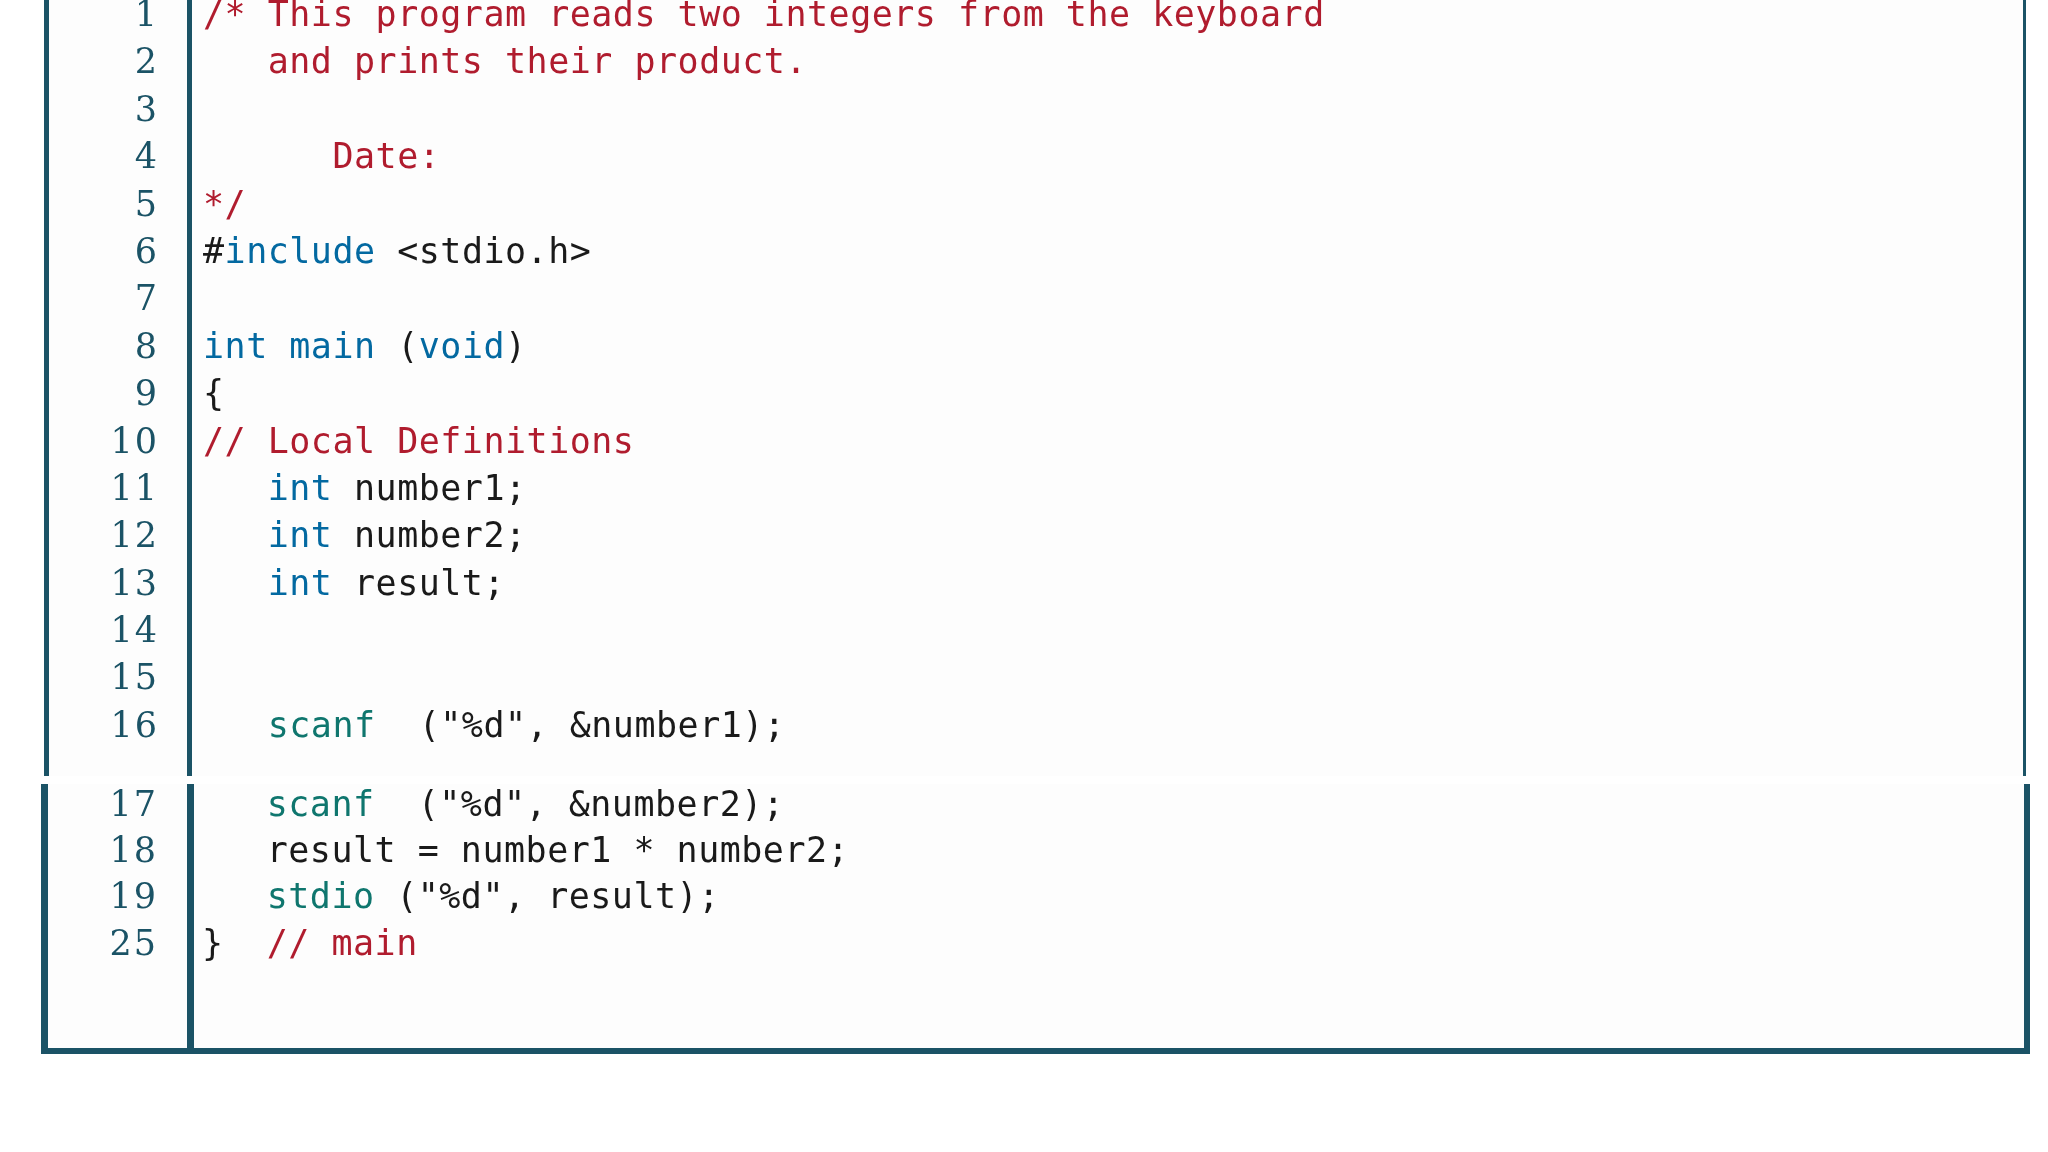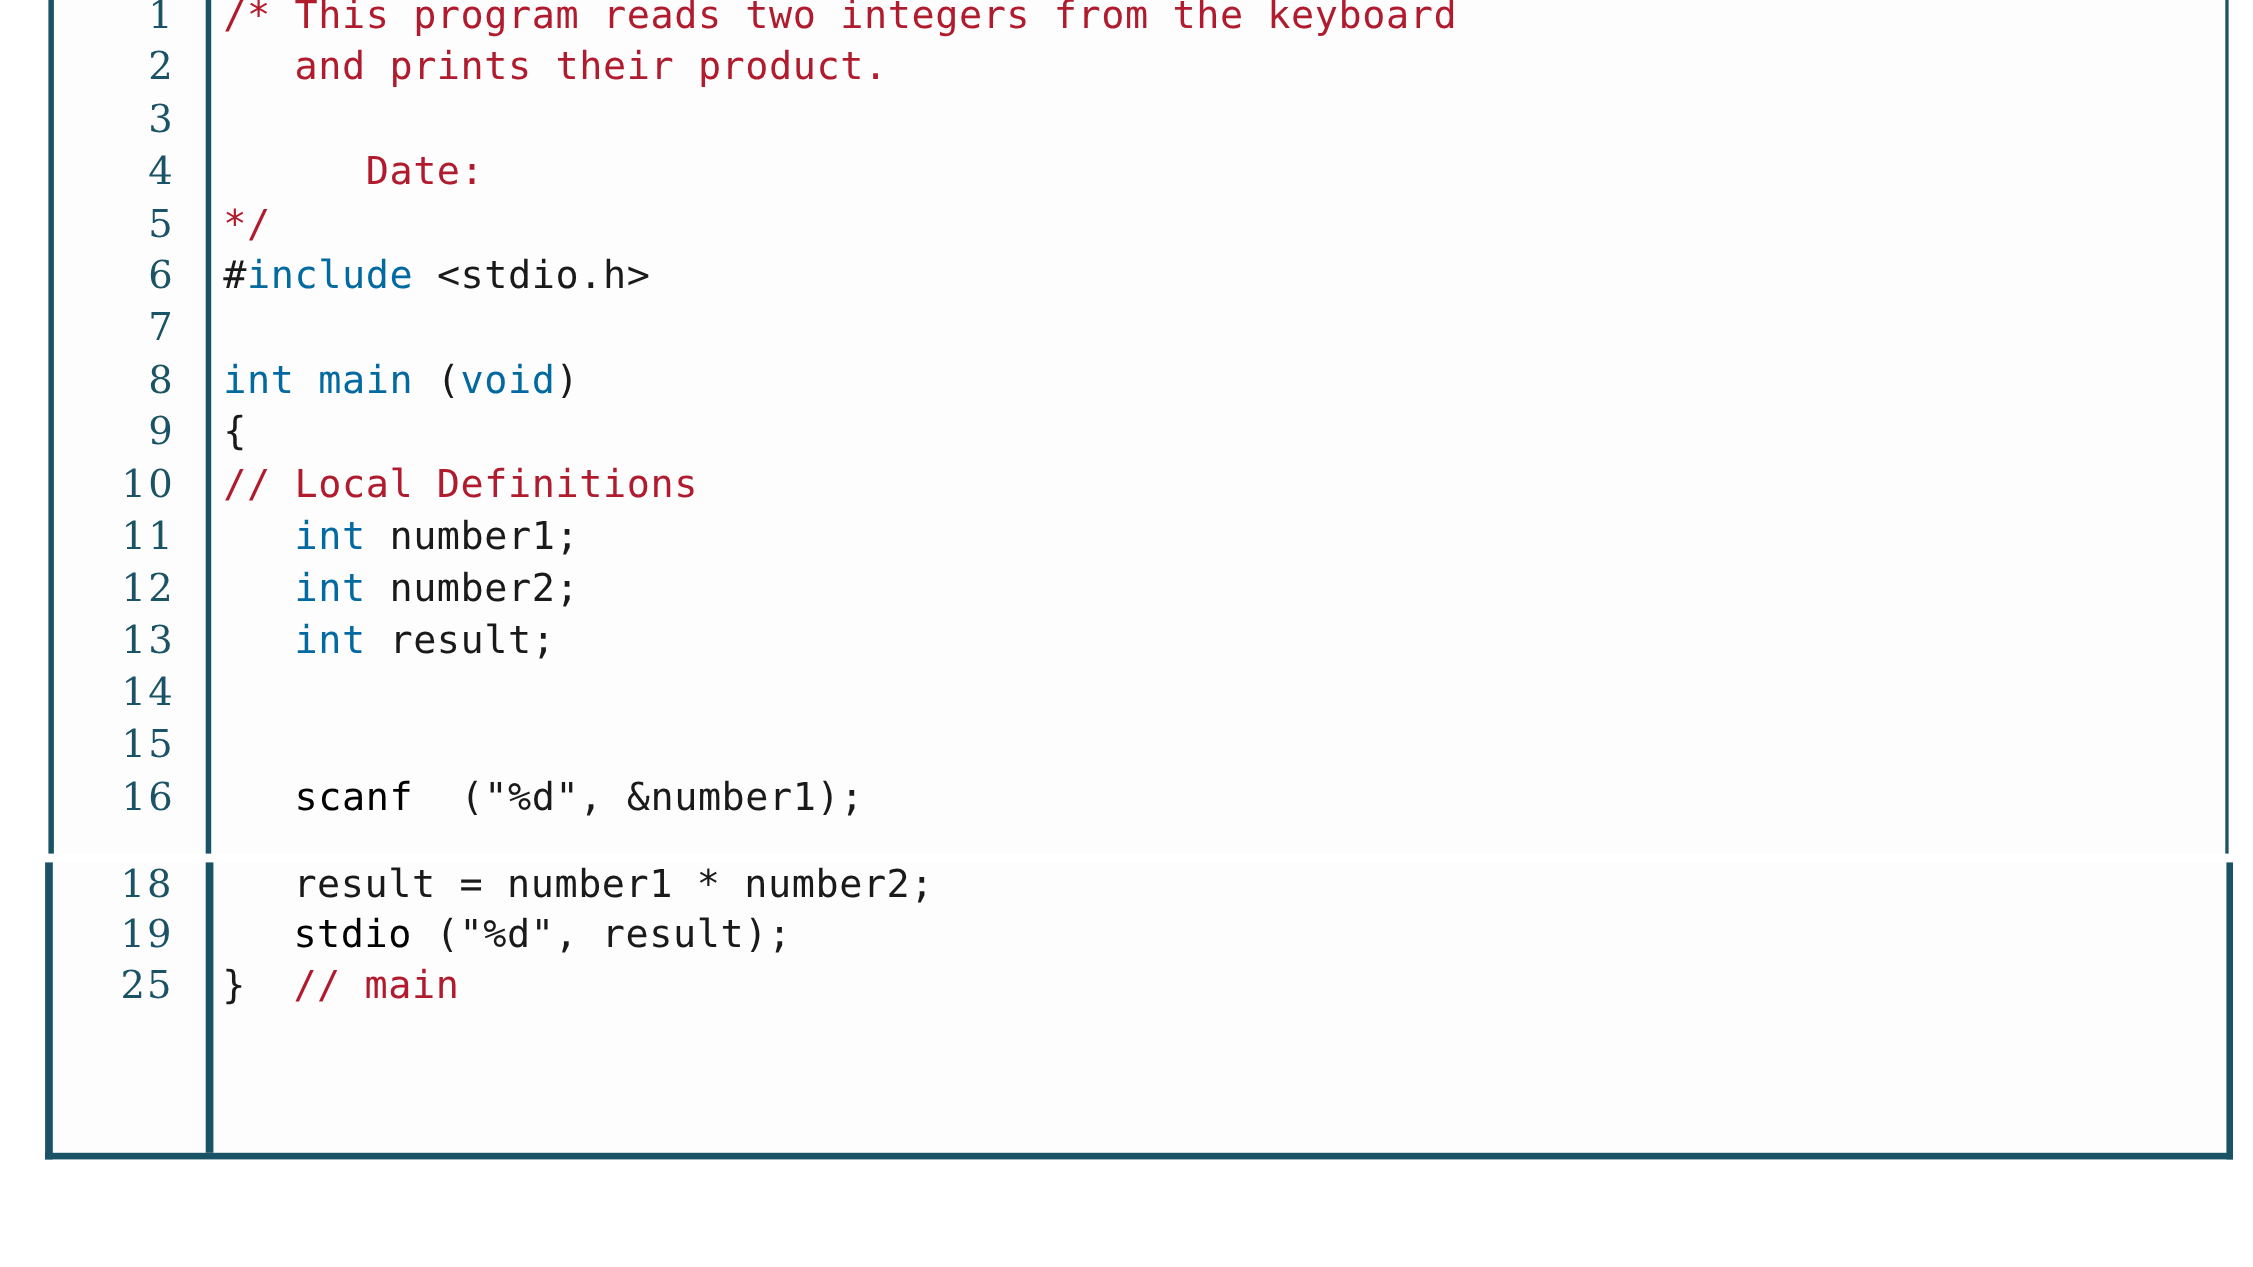--- a/index.html
+++ b/index.html
@@ -96,21 +96,21 @@
     font-family: "DejaVu Sans Mono", "Liberation Mono", monospace;
     font-size: 35px;
     letter-spacing: 0.5px;
     color: #1a1a1a;
     white-space: pre;
   }
 
   
   .tok-comment { color: #b01c2e; }
   .tok-keyword { color: #0369a1; }
-  .tok-func    { color: #000000; }
+  .tok-func    { color: #0f766e; }
   .tok-plain   { color: #1a1a1a; }
 </style>
 </head>
 <body>
 
 <div id="listing">
 
   <div class="code-block" id="block-upper">
     <div class="gutter-rule"></div>
     <div class="rows">
@@ -129,19 +129,20 @@
         <div class="code-row"><span class="line-no">13</span><span class="line-src"><span class="tok-plain">   </span><span class="tok-keyword">int</span><span class="tok-plain"> result;</span></span></div>
         <div class="code-row"><span class="line-no">14</span><span class="line-src"><span class="tok-plain"></span></span></div>
         <div class="code-row"><span class="line-no">15</span></div>
         <div class="code-row"><span class="line-no">16</span><span class="line-src"><span class="tok-plain">   </span><span class="tok-func">scanf</span><span class="tok-plain">  ("%d", &amp;number1);</span></span></div>
       </div>
   </div>
 
   <div class="code-block" id="block-lower">
     <div class="gutter-rule"></div>
     <div class="rows">
+        <div class="code-row"><span class="line-no">17</span><span class="line-src"><span class="tok-plain">   </span><span class="tok-func">scanf</span><span class="tok-plain">  ("%d", &amp;number2);</span></span></div>
         <div class="code-row"><span class="line-no">18</span><span class="line-src"><span class="tok-plain">   result = number1 * number2;</span></span></div>
         <div class="code-row"><span class="line-no">19</span><span class="line-src"><span class="tok-plain">   </span><span class="tok-func">stdio</span><span class="tok-plain"> ("%d", result);</span></span></div>
         <div class="code-row"><span class="line-no">25</span><span class="line-src"><span class="tok-plain">}  </span><span class="tok-comment">// main</span></span></div>
       </div>
   </div>
 
 </div>
 
 </body></html>

